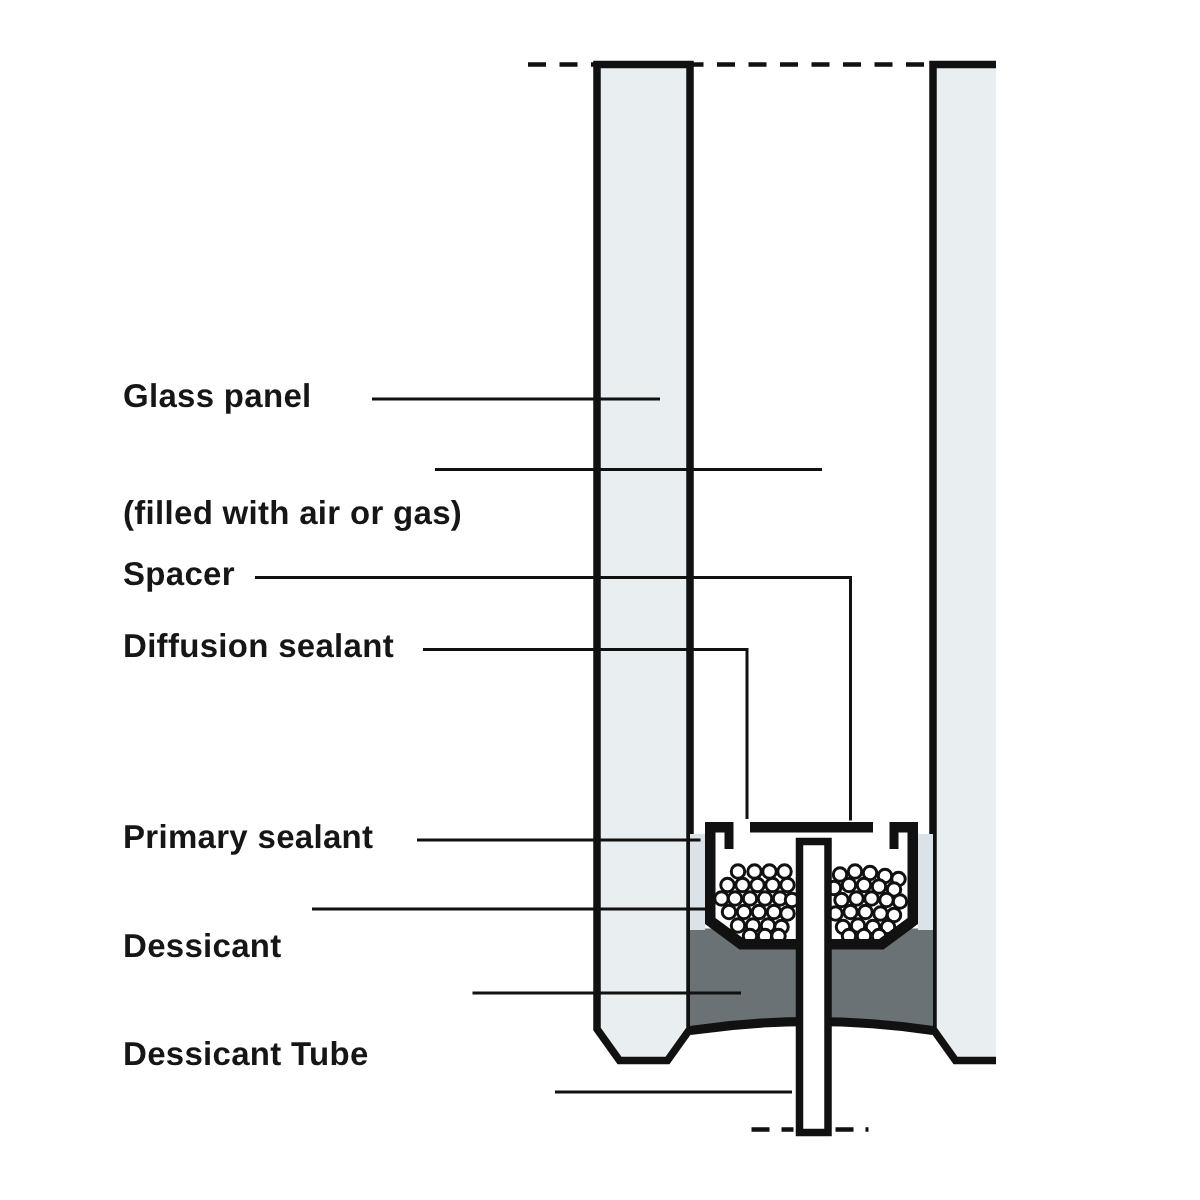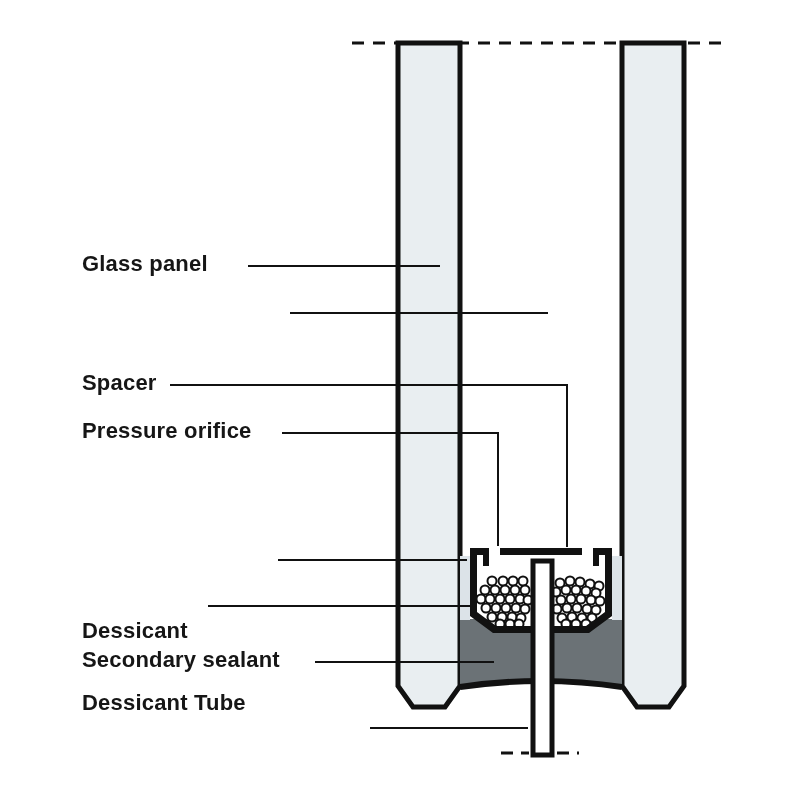--- a/index.html
+++ b/index.html
@@ -3,21 +3,21 @@
 <meta charset="utf-8">
 <style>
   html, body {
     margin: 0;
     padding: 0;
     background: var(--background, #ffffff);
     font-family: "Liberation Sans", "DejaVu Sans", sans-serif;
   }
   .stage {
     position: relative;
-    width: 800px;
+    width: 664px;
     height: 800px;
     background: var(--background, #ffffff);
     overflow: hidden;
   }
   .stage svg {
     position: absolute;
     left: 0;
     top: 0;
   }
   .label {
@@ -126,19 +126,20 @@
       <polyline points="170,385 567,385 567,547"></polyline>
       <polyline points="282,433 498,433 498,546"></polyline>
       <line x1="278" y1="560" x2="467" y2="560"></line>
       <line x1="208" y1="606" x2="472" y2="606"></line>
       <line x1="315" y1="662" x2="494" y2="662"></line>
       <line x1="370" y1="728" x2="528" y2="728"></line>
     </g>
   </svg>
 
   <div class="label" style="left:82px; top:252px">Glass panel</div>
+  <div class="label" style="left:82px; top:330px">(filled with air or gas)</div>
   <div class="label" style="left:82px; top:371px">Spacer</div>
-  <div class="label" style="left:82px; top:419px">Pressure orifice</div>
+  <div class="label" style="left:82px; top:419px">Diffusion sealant</div>
+  <div class="label" style="left:82px; top:546px">Primary sealant</div>
   <div class="label" style="left:82px; top:619px">Dessicant</div>
-  <div class="label" style="left:82px; top:648px">Secondary sealant</div>
   <div class="label" style="left:82px; top:691px">Dessicant Tube</div>
 
 </div>
 
 </body></html>

